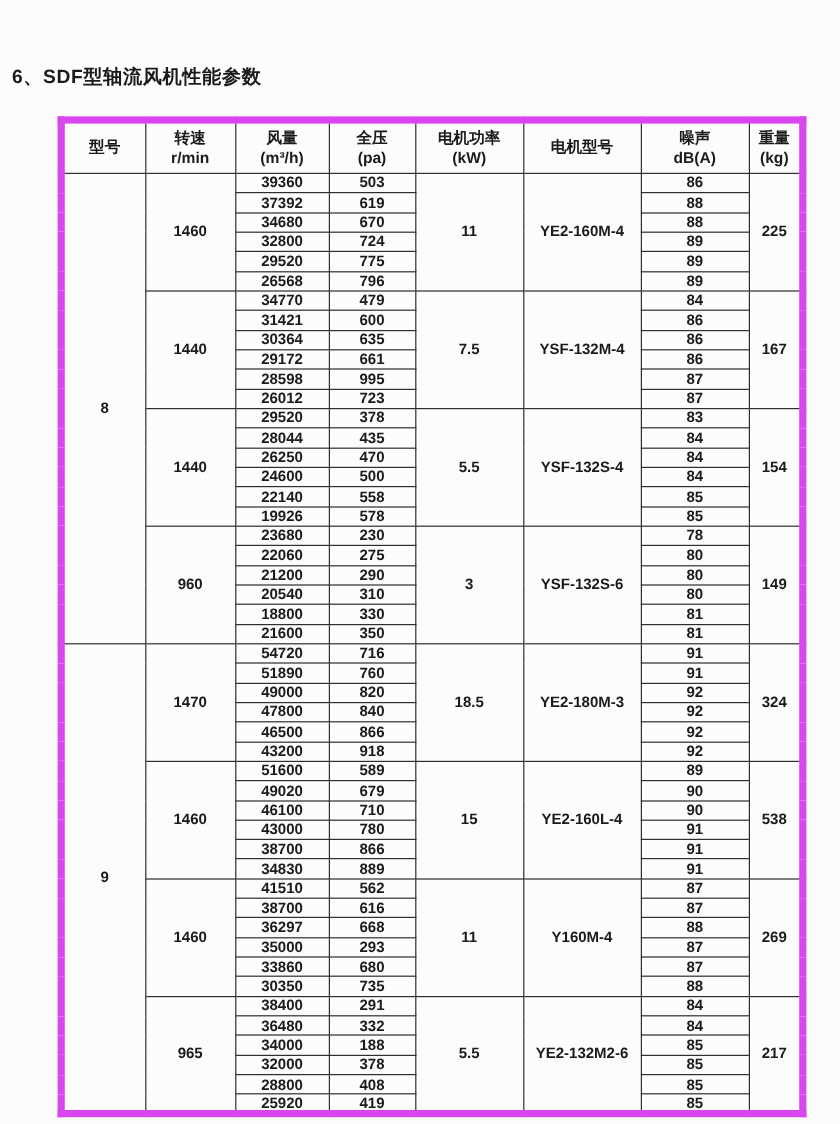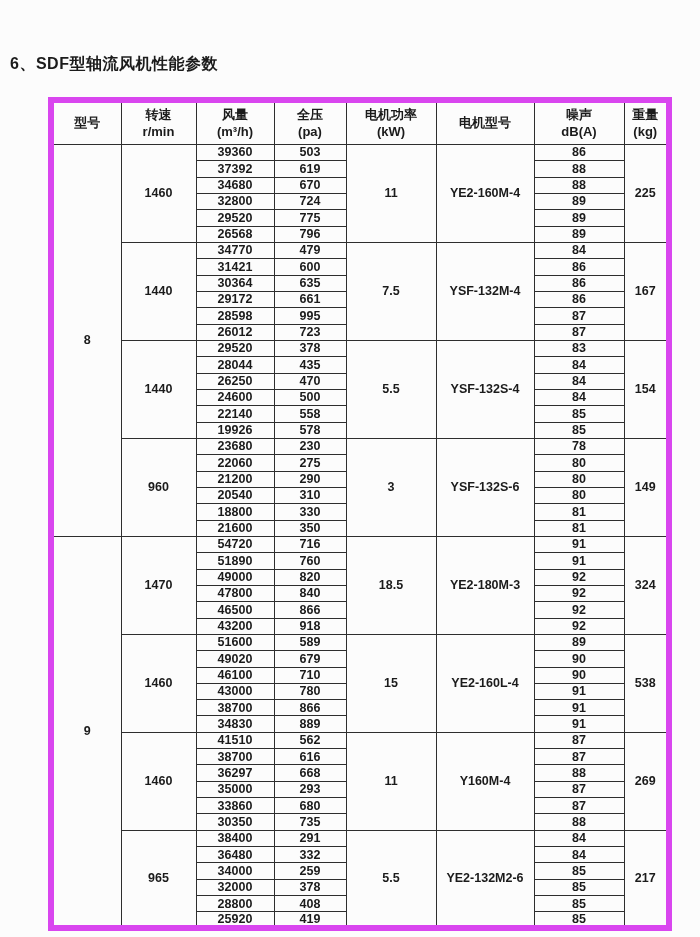--- a/index.html
+++ b/index.html
@@ -353,21 +353,21 @@
           <td>84</td>
           <td rowspan="6">217</td>
         </tr>
         <tr>
           <td>36480</td>
           <td>332</td>
           <td>84</td>
         </tr>
         <tr>
           <td>34000</td>
-          <td>259</td>
+          <td>188</td>
           <td>85</td>
         </tr>
         <tr>
           <td>32000</td>
           <td>378</td>
           <td>85</td>
         </tr>
         <tr>
           <td>28800</td>
           <td>408</td>

